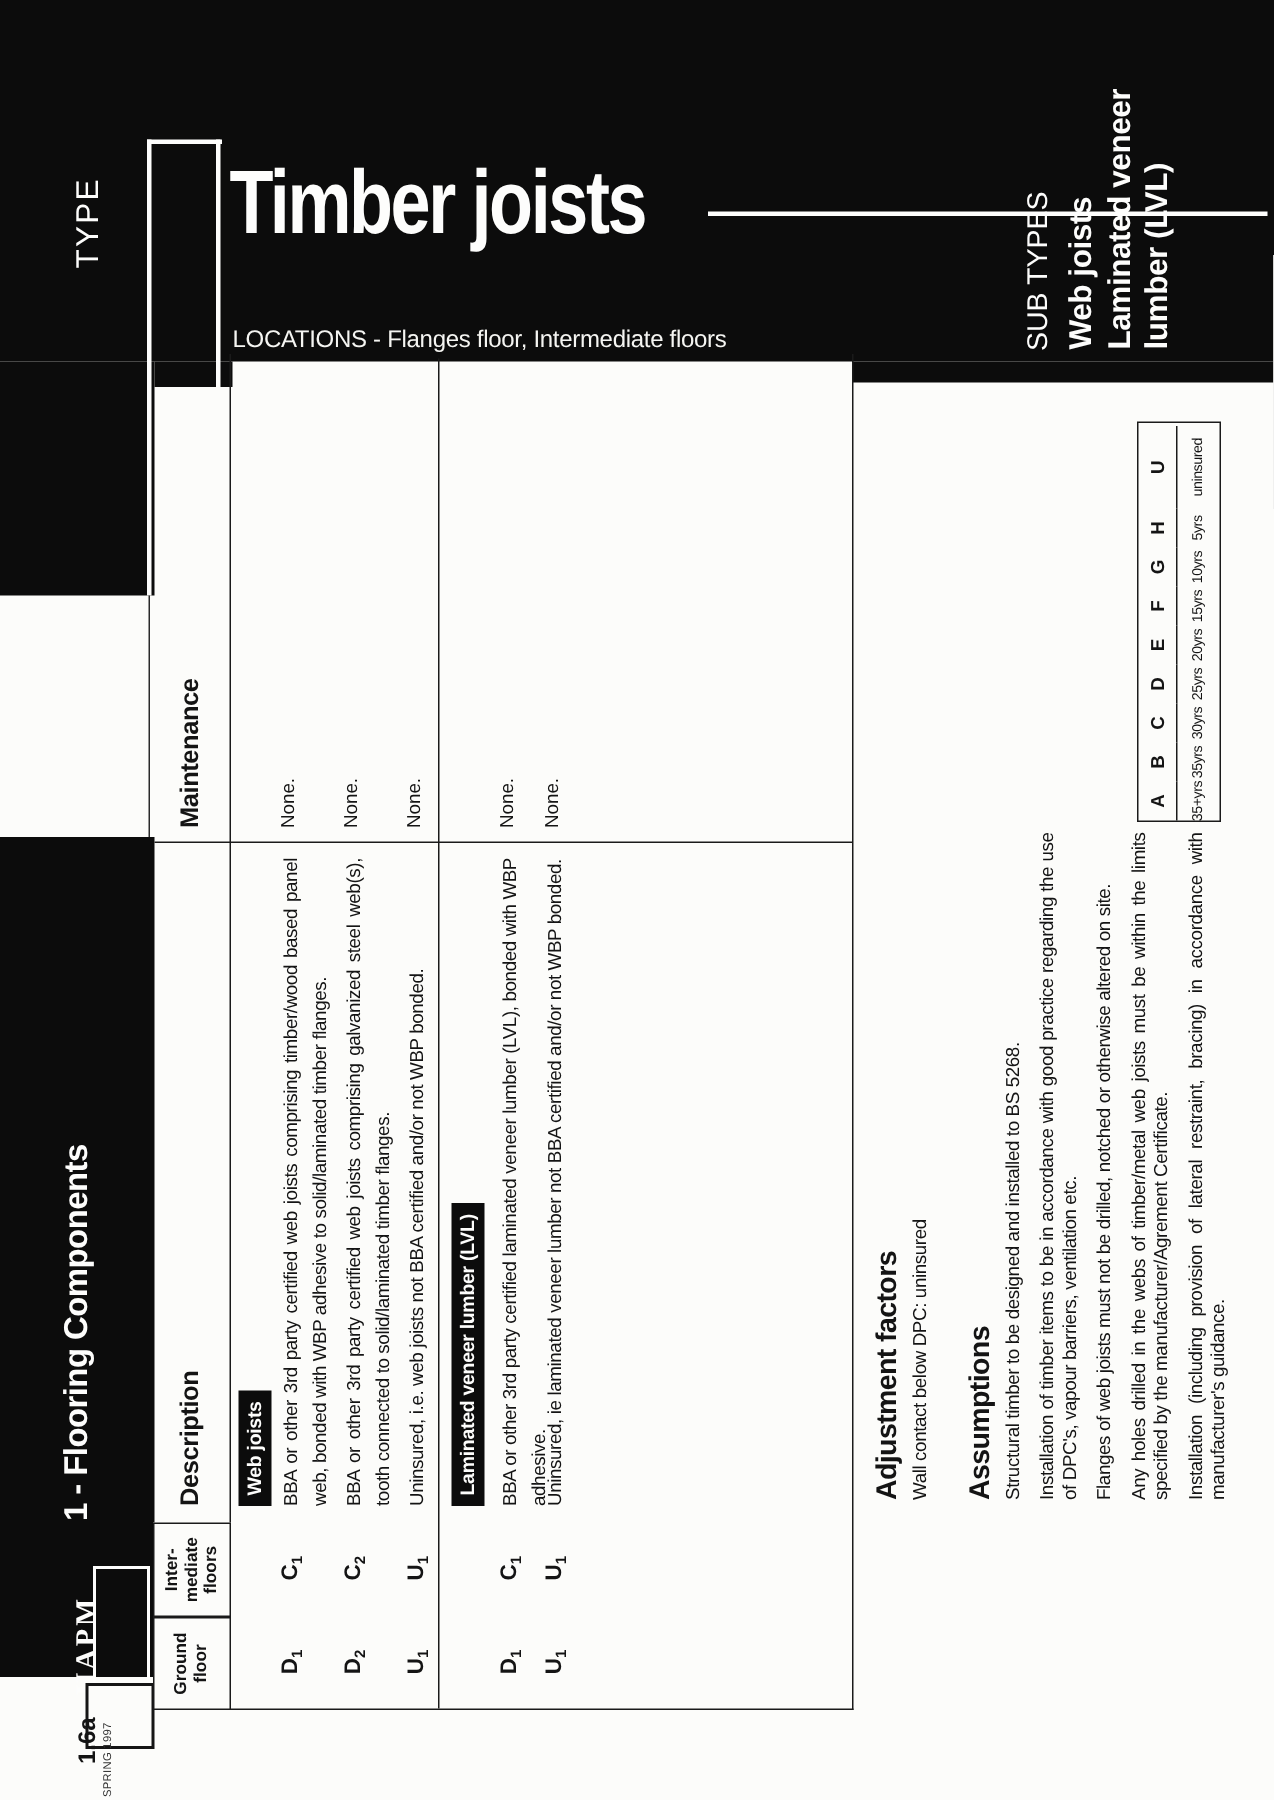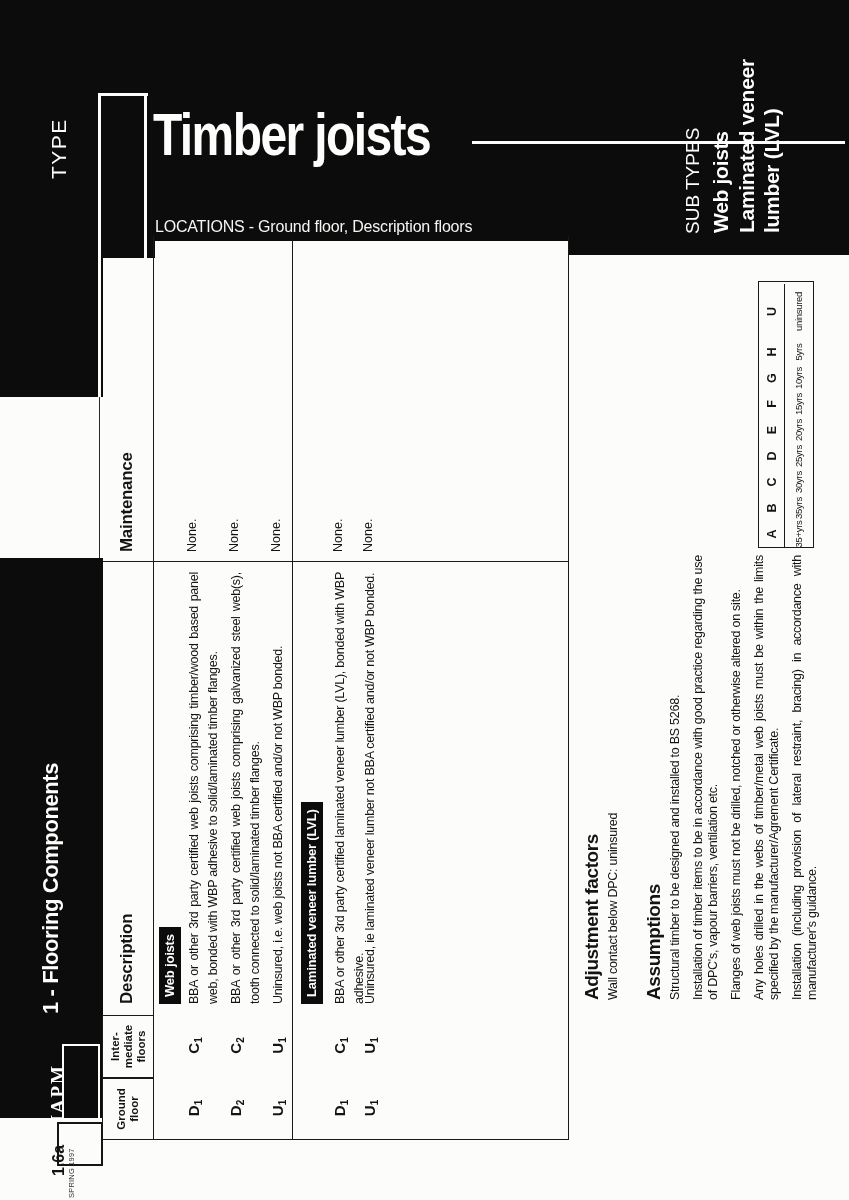--- a/index.html
+++ b/index.html
@@ -61,21 +61,21 @@
   <div class="blk" style="left:0;top:558px;width:103px;height:560px;"></div>
 
   <div class="abs" style="left:98px;top:93px;width:50px;height:3px;background:#fdfdfc;"></div>
   <div class="abs" style="left:98px;top:93px;width:3px;height:304px;background:#fdfdfc;"></div>
   <div class="abs" style="left:144px;top:93px;width:3px;height:165px;background:#fdfdfc;"></div>
   <div class="abs" style="left:99px;top:397px;width:1px;height:161px;background:#2a2a2a;"></div>
 
   <div class="vtext wh" style="left:71px;top:155px;font-size:21px;letter-spacing:1.5px;">TYPE</div>
   <div class="title">Timber joists</div>
   <div class="titlerule"></div>
-  <div class="locations">LOCATIONS - Ground floor, Description floors</div>
+  <div class="locations">LOCATIONS - Flanges floor, Intermediate floors</div>
 
   <div class="vtext wh" style="left:704px;top:212px;font-size:19px;">SUB TYPES</div>
   <div class="vtext wh" style="left:733px;top:209px;font-size:21px;font-weight:bold;letter-spacing:-0.3px;">Web joists</div>
   <div class="vtext wh" style="left:759px;top:209px;font-size:21px;font-weight:bold;letter-spacing:-0.3px;">Laminated veneer</div>
   <div class="vtext wh" style="left:784px;top:209px;font-size:21px;font-weight:bold;letter-spacing:-0.3px;">lumber (LVL)</div>
 
   <div class="abs" style="left:62px;top:1044px;width:34px;height:90px;border:2px solid #fdfdfc;">
     <div class="vtext wh" style="left:5px;top:62px;font-size:19px;font-weight:bold;letter-spacing:2px;font-family:'Liberation Serif',serif;">HAPM</div>
   </div>
   <div class="vtext wh" style="left:64px;top:988px;font-size:22px;font-weight:bold;letter-spacing:-0.4px;">1 - Flooring Components</div>

